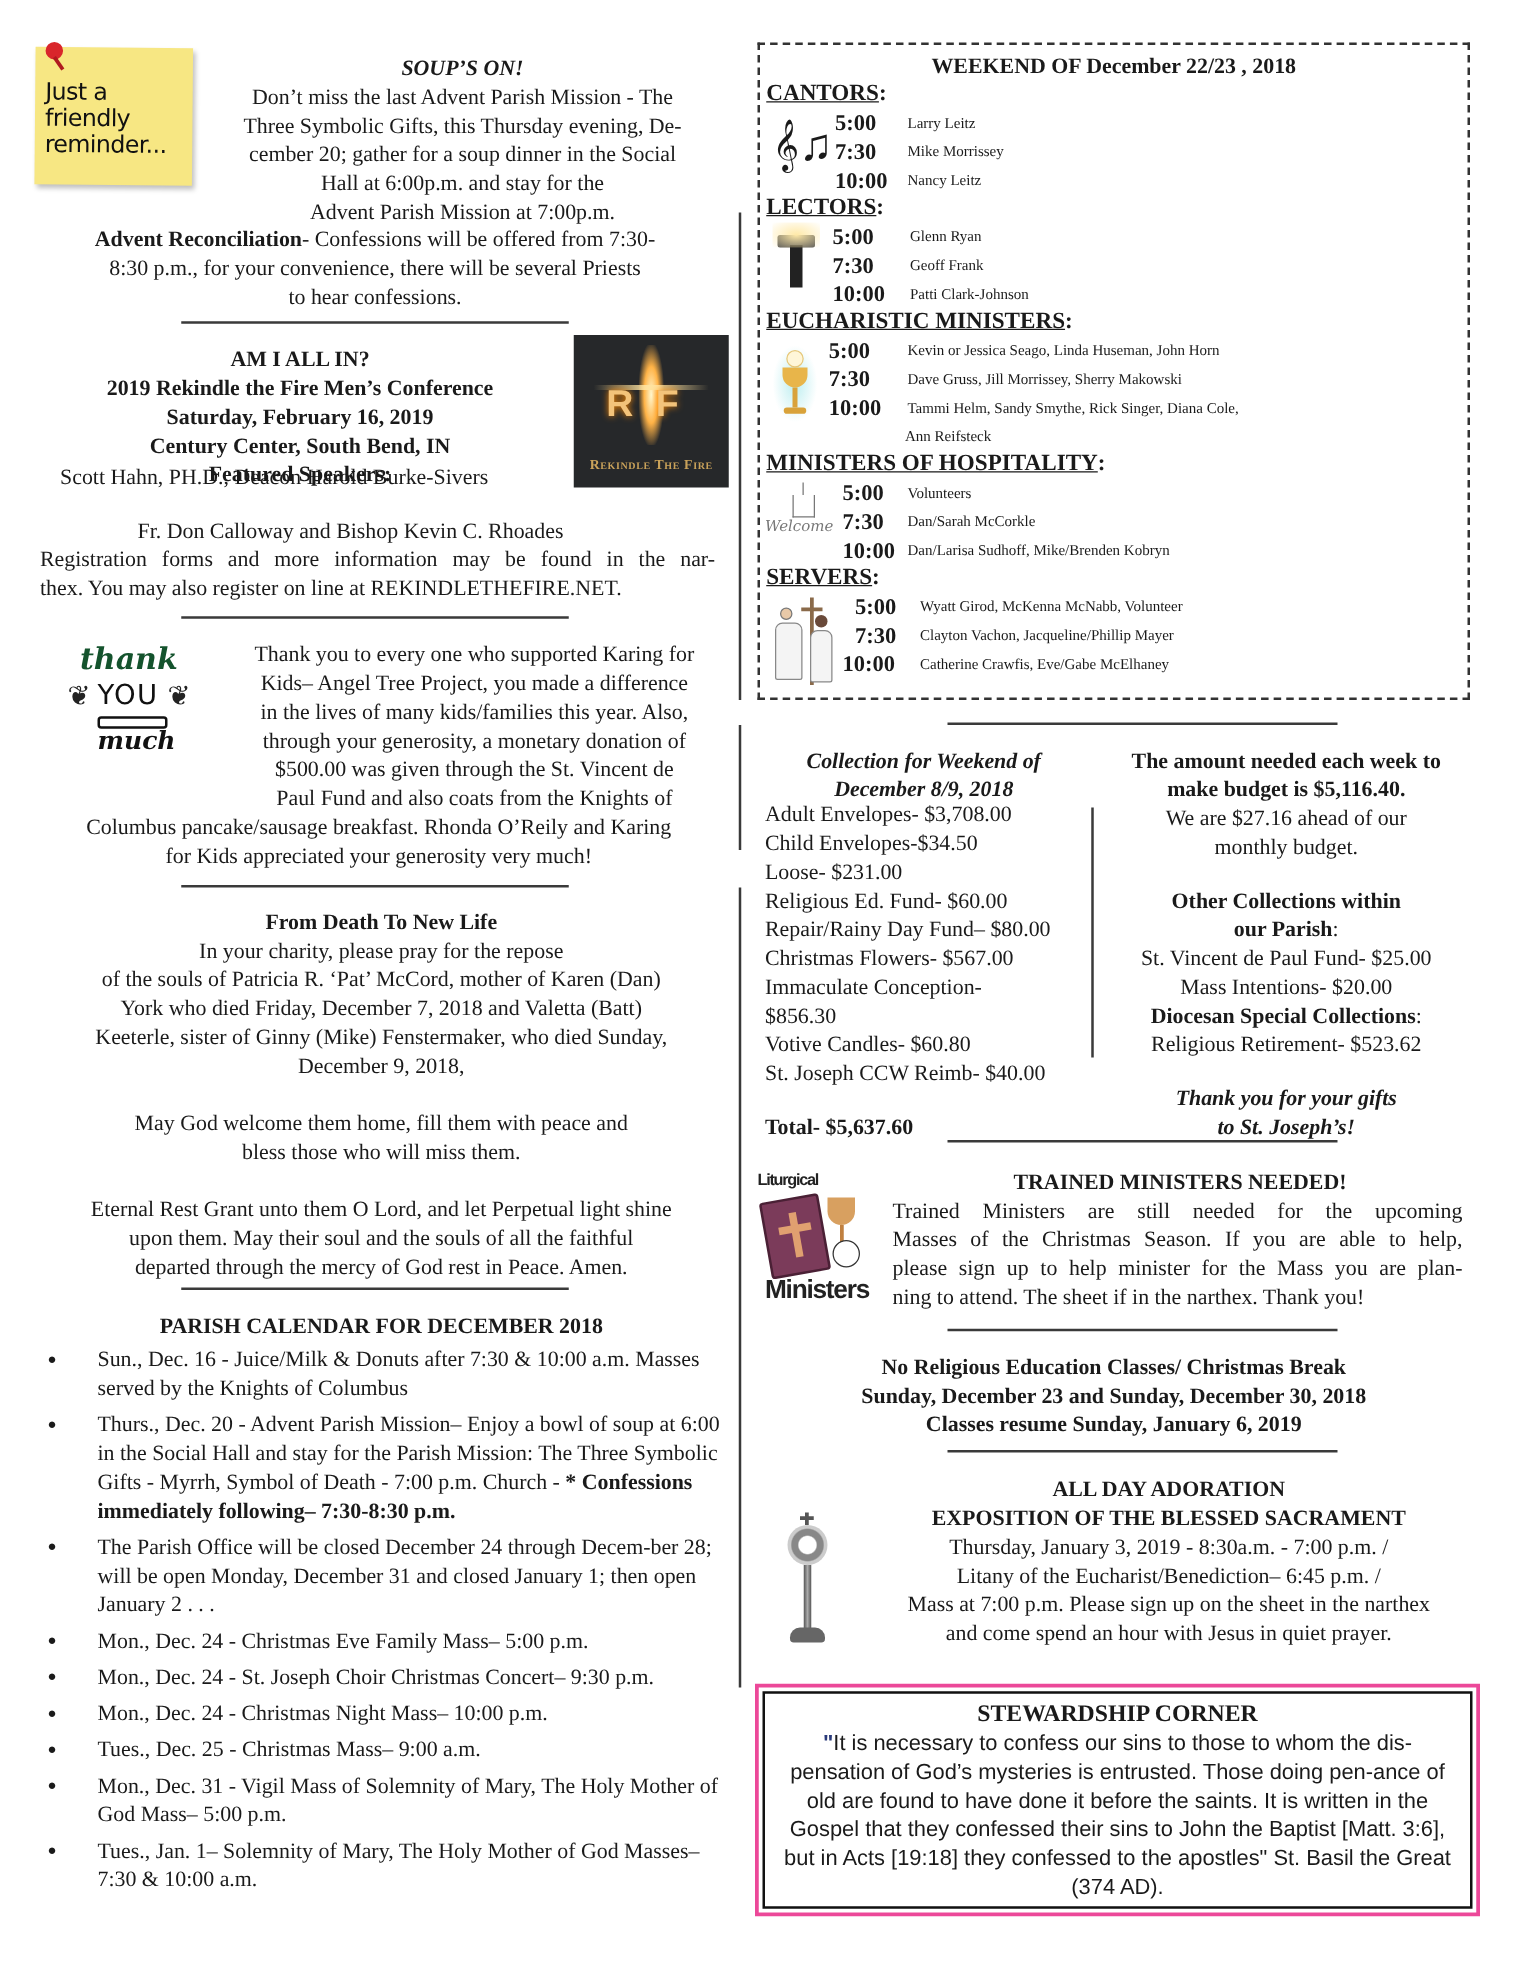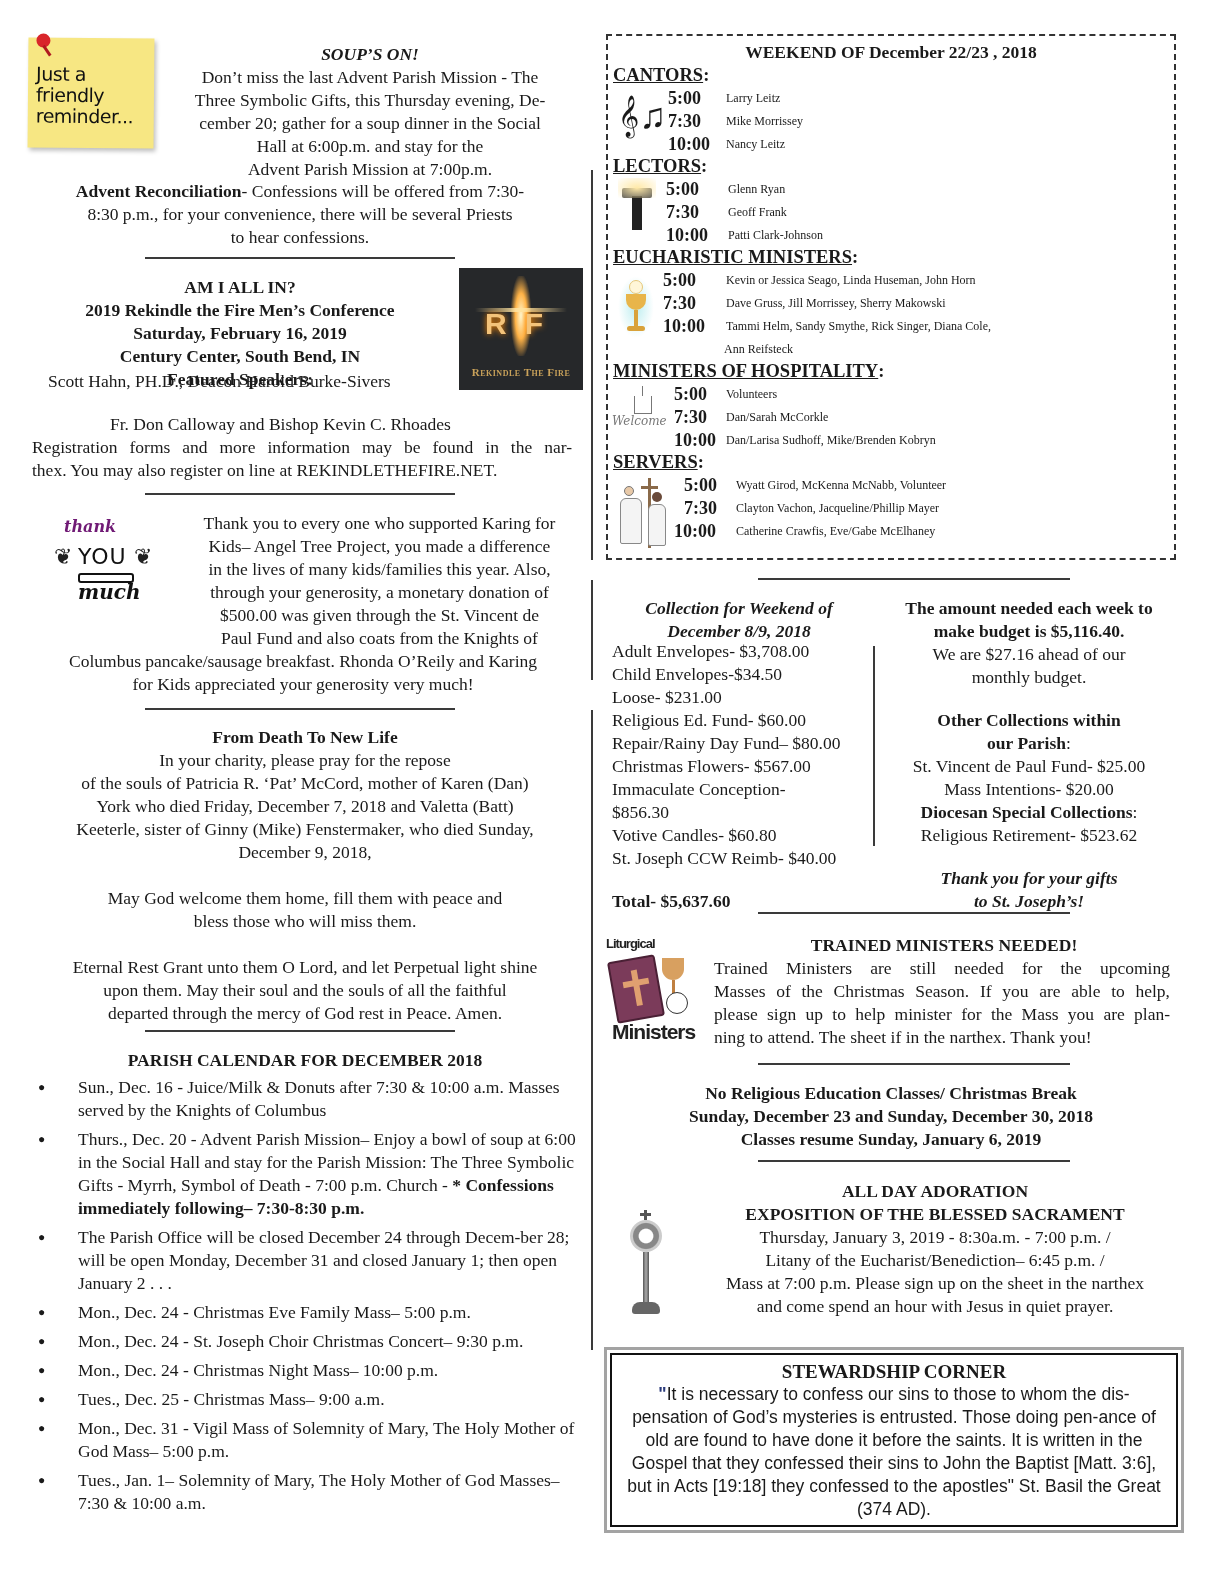--- a/index.html
+++ b/index.html
@@ -20,35 +20,35 @@
 
   
   .rtf { left: 459px; top: 268px; width: 124px; height: 122px; background: #26282a; overflow: hidden; }
   .rtf .glow { position: absolute; left: 52px; top: 8px; width: 20px; height: 80px; background: radial-gradient(ellipse at center, #fff8d0 0%, #ffb347 40%, rgba(255,100,0,0) 75%); }
   .rtf .bar { position: absolute; left: 16px; top: 40px; width: 92px; height: 4px; background: linear-gradient(90deg, rgba(255,160,60,0), #ffe3a0, rgba(255,160,60,0)); }
   .rtf .letters { position: absolute; left: 26px; top: 44px; font-family: "Liberation Sans", sans-serif; font-weight: bold; font-size: 30px; color: #f3c37a; letter-spacing: 18px; text-shadow: 0 0 6px #ff8a00; }
   .rtf .cap { position: absolute; left: 0; right: 0; bottom: 6px; text-align: center; font-family: "Liberation Serif", serif; font-size: 11px; font-weight: bold; color: #c9a25a; letter-spacing: 0.5px; font-variant: small-caps; }
 
   
   .thanks { left: 34px; top: 515px; width: 140px; height: 100px; }
-  .thanks .t1 { position: absolute; left: 30px; top: 0; font-family: "DejaVu Serif", serif; font-style: italic; font-weight: bold; font-size: 16px; color: #701a75; text-align: right; }
+  .thanks .t1 { position: absolute; left: 30px; top: 0; font-family: "DejaVu Serif", serif; font-style: italic; font-weight: bold; font-size: 24px; color: #14532d; text-align: right; }
   .thanks .t2 { position: absolute; left: 44px; top: 30px; font-family: "DejaVu Sans", sans-serif; font-size: 22px; color: #111; letter-spacing: 1px; }
   .thanks .ribbon { position: absolute; left: 44px; top: 58px; width: 56px; height: 10px; border: 2px solid #111; border-radius: 3px; }
   .thanks .t3 { position: absolute; left: 44px; top: 66px; font-family: "DejaVu Serif", serif; font-style: italic; font-weight: bold; font-size: 20px; color: #111; }
   .thanks .leaf { position: absolute; font-size: 22px; color: #222; }
 
   
   .sched { left: 606px; top: 34px; width: 570px; height: 526px; border: 2px dashed #333; border-style: dashed; }
   .role-title { position: absolute; left: 613px; font-weight: bold; font-size: 18.5px; text-decoration: underline; }
   .role-title .colon { text-decoration: none; display: inline-block; }
   .time { position: absolute; font-weight: bold; font-size: 18px; }
   .names { position: absolute; font-size: 12px; }
   .icon-box { position: absolute; }
 
-  .stew { left: 604px; top: 1347px; width: 580px; height: 186px; border: 3px solid #a3a3a3; padding: 3px; }
+  .stew { left: 604px; top: 1347px; width: 580px; height: 186px; border: 3px solid #ec4899; padding: 3px; }
   .stew-inner { width: 100%; height: 100%; border: 2px solid #111; padding: 6px 12px 0 12px; text-align: center; }
   .stew .title { font-weight: bold; font-size: 19px; line-height: 22px; }
   .stew .quote { font-family: "Liberation Sans", sans-serif; font-size: 17.5px; line-height: 23px; color: #1a1a1a; }
   .stew .qmark { color: #2a3a7a; font-weight: bold; }
 
   ul.cal { list-style: none; position: absolute; left: 38px; top: 1076px; width: 540px; }
   ul.cal li { position: relative; padding-left: 40px; margin-bottom: 6px; }
   ul.cal li:before { content: "●"; position: absolute; left: 0; top: 0; font-size: 12px; }
 </style>
 </head>

